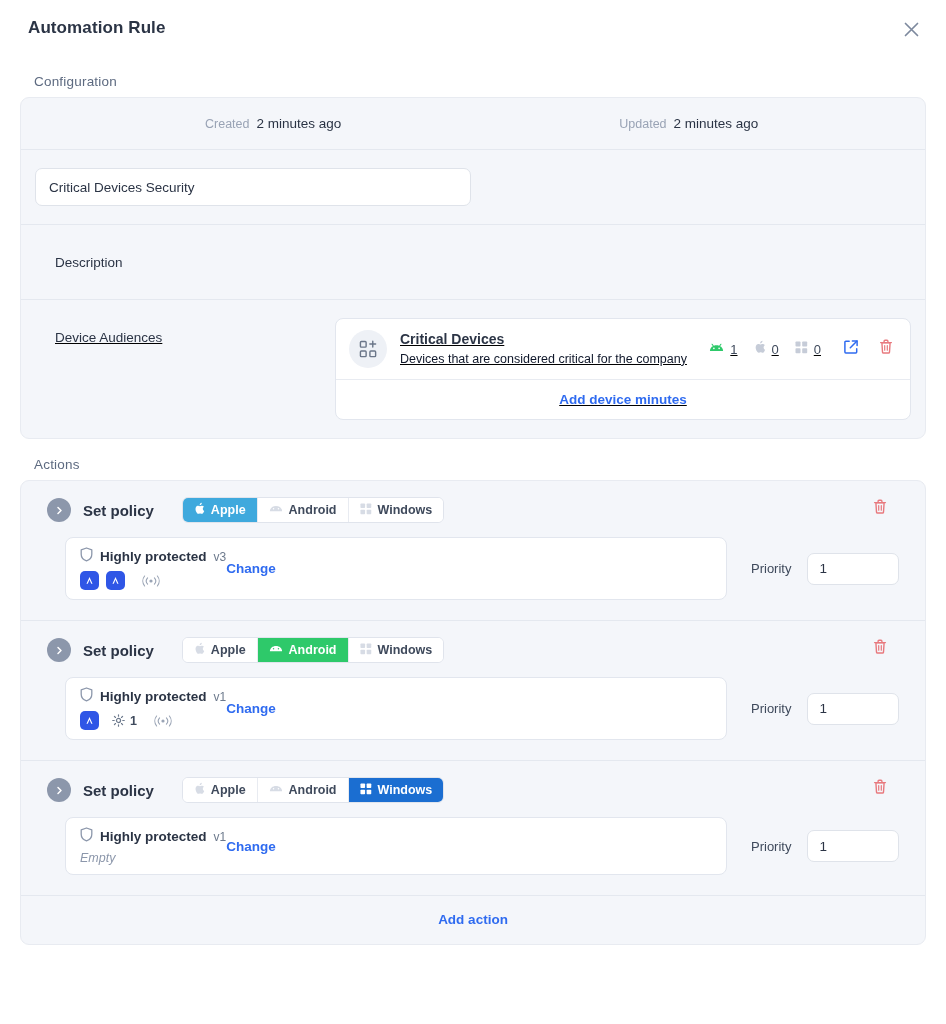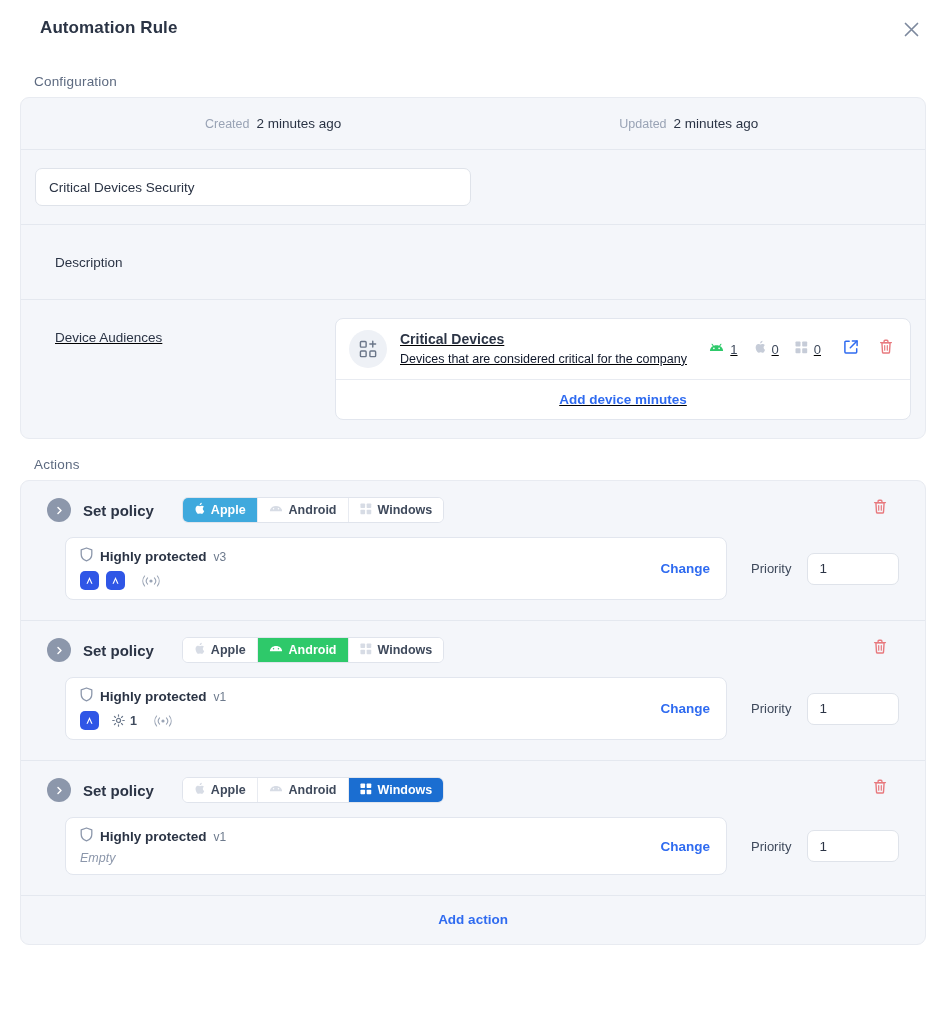--- a/index.html
+++ b/index.html
@@ -9,21 +9,21 @@
     background: #ffffff;
     font-family: "Liberation Sans", sans-serif;
     -webkit-font-smoothing: antialiased;
   }
   .page { position: relative; width: 946px; height: 1024px; overflow: hidden; background:#fff; }
 
   
   .modal-header {
     position: relative;
     height: 56px;
-    padding: 0 40px;
+    padding: 0 28px;
     display: flex; align-items: center;
   }
   .modal-title {
     font-size: 17px; font-weight: 600; color: #2b3445; letter-spacing: .1px;
   }
   .close-btn {
     position: absolute; right: 22px; top: 16px;
     width: 26px; height: 26px; display: flex; align-items: center; justify-content: center;
     cursor: pointer;
   }
@@ -140,21 +140,21 @@
 
   .trash-top {
     position: absolute; right: 38px; top: 18px;
     cursor: pointer;
   }
 
   .policy-wrap { display: flex; align-items: center; margin: 14px 0 0 44px; }
   .policy-card {
     width: 662px; min-height: 58px;
     background: #fff; border: 1px solid #e2e6ee; border-radius: 8px;
-    display: flex; align-items: center; justify-content: space-between;
+    display: flex; align-items: center; justify-content: flex-start;
     padding: 9px 16px 9px 14px;
   }
   .policy-left { display: flex; flex-direction: column; gap: 5px; }
   .policy-name-row { display: flex; align-items: center; gap: 7px; }
   .policy-name { font-size: 13.5px; font-weight: 600; color: #2b3445; }
   .policy-ver { font-size: 12px; color: #6d7a8d; }
   .policy-badges { display: flex; align-items: center; gap: 7px; }
   .abadge {
     width: 19px; height: 19px; border-radius: 5px;
     background: #2f56e6;

